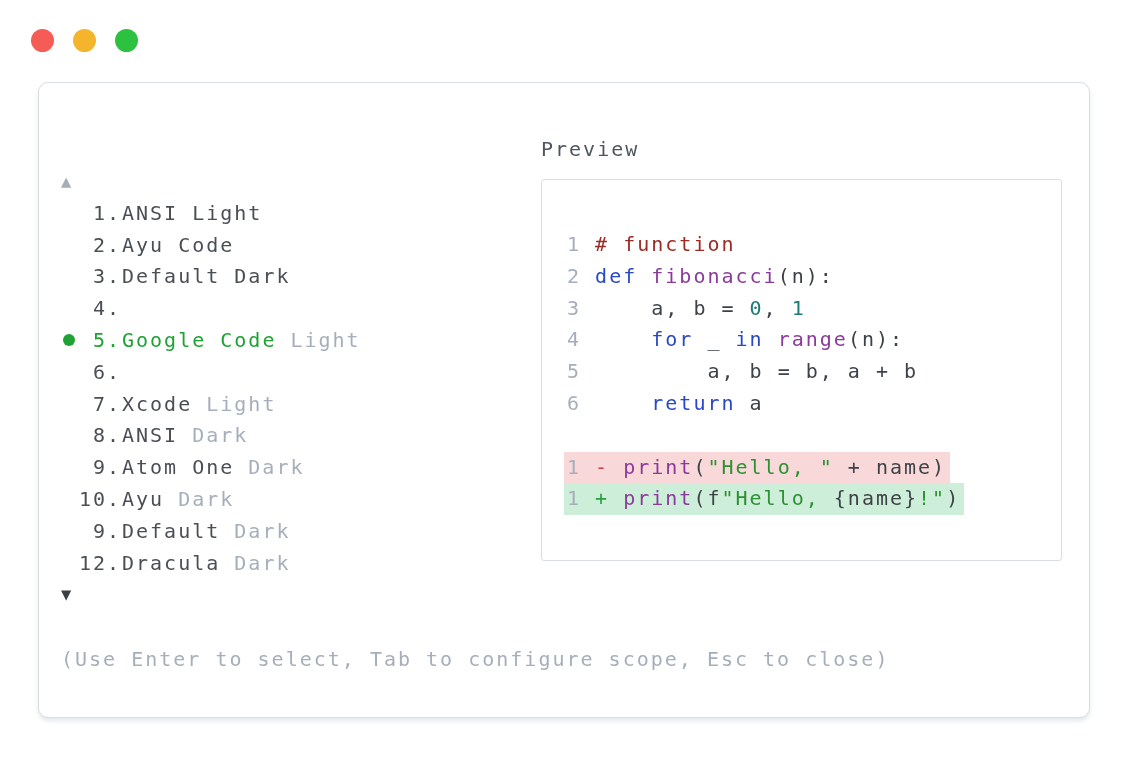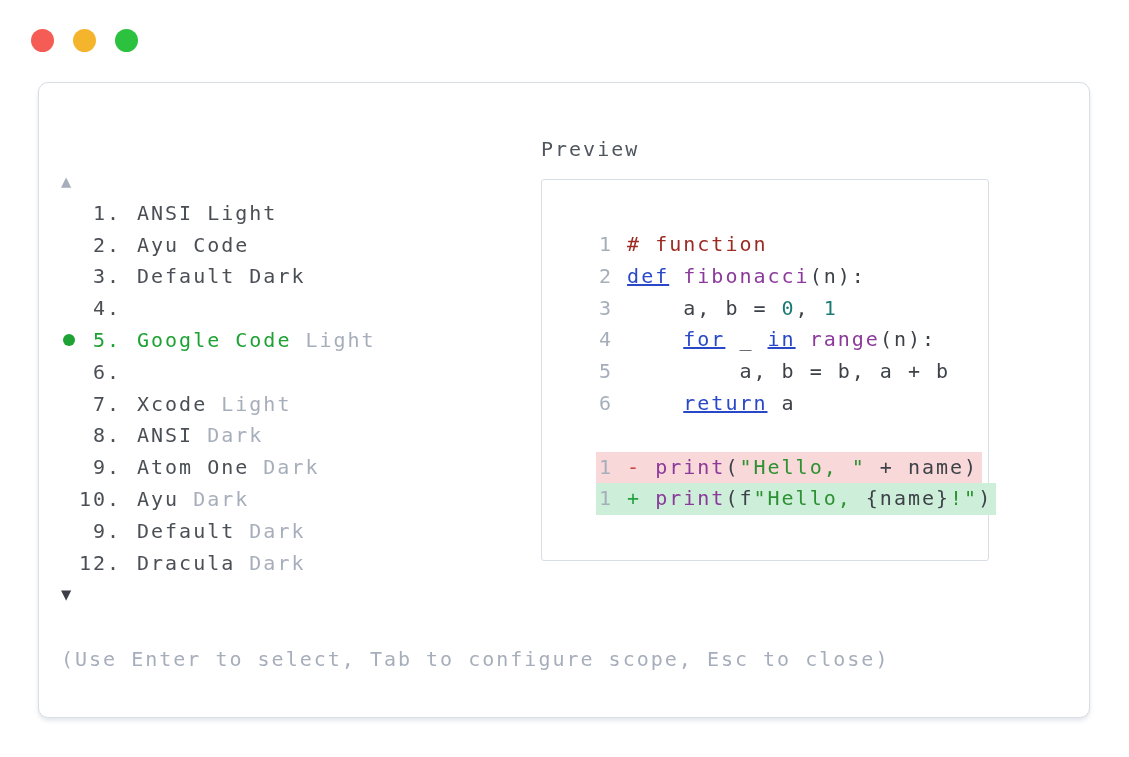--- a/index.html
+++ b/index.html
@@ -30,40 +30,40 @@
   .scroll-down { position:absolute; left:22px; top:498px; font-size:17px; line-height:26px; color:var(--scroll-down,#3c4046); }
 
   .theme-list { position:absolute; left:22px; top:114px; }
   .row { display:flex; align-items:center; height:31.8px; white-space:pre; color:var(--list-text,#4a4f55); }
   .bullet { display:inline-block; width:18px; height:31.8px; position:relative; flex:0 0 18px; }
   .row.selected .bullet::before {
     content:""; position:absolute; left:2px; top:50%; transform:translateY(-50%);
     width:12px; height:12px; border-radius:50%; background:var(--selected-green,#1da233);
   }
   .num { display:inline-block; width:42px; text-align:right; white-space:pre; }
-  .name { margin-left:16px; white-space:pre; }
+  .name { margin-left:1px; white-space:pre; }
   .suffix { margin-left:14px; white-space:pre; color:var(--muted,#a7aebb); }
   .suffix:empty { display:none; }
   .row.selected .num, .row.selected .name { color:var(--selected-green,#1da233); }
 
   .hint { position:absolute; left:22px; top:560px; line-height:32px; color:var(--muted,#a7aebb); white-space:pre; }
 
   .preview-box {
-    position:absolute; left:502px; top:96px; width:448px; height:382px;
-    border:1.5px solid var(--border,#d9dde4); border-radius:3px; background:#fff;padding-left:32px;
+    position:absolute; left:502px; top:96px; width:521px; height:382px;
+    border:1.5px solid var(--border,#d9dde4); border-radius:3px; background:#fff;
   }
   .code-area { padding:49px 0 0 25px; }
   .code-line { white-space:pre; height:31.8px; line-height:31.8px; width:fit-content; }
   .code-line .ln { color:var(--muted,#a9b0bc); }
   .code-spacer { height:31.8px; }
   .code-line.removed { background:var(--diff-removed-bg,#f8d8d8); padding:0 4px 0 3px; margin-left:-3px; }
   .code-line.added   { background:var(--diff-added-bg,#cdeed8);   padding:0 4px 0 3px; margin-left:-3px; }
 
   .tok-plain    { color:var(--plain-text,#3d4248); }
-  .tok-keyword  { color:var(--keyword,#2948c8);text-decoration:underline; }
+  .tok-keyword  { color:var(--keyword,#2948c8); }
   .tok-comment  { color:var(--comment,#9c2b23); }
   .tok-function { color:var(--function-name,#8b3a9b); }
   .tok-literal  { color:var(--literal,#1b7a74); }
   .tok-string   { color:var(--string,#2c9132); }
   .tok-minus    { color:var(--diff-minus,#c64545); }
   .tok-plus     { color:var(--diff-plus,#27a042); }
 </style>
 </head>
 <body>
 

